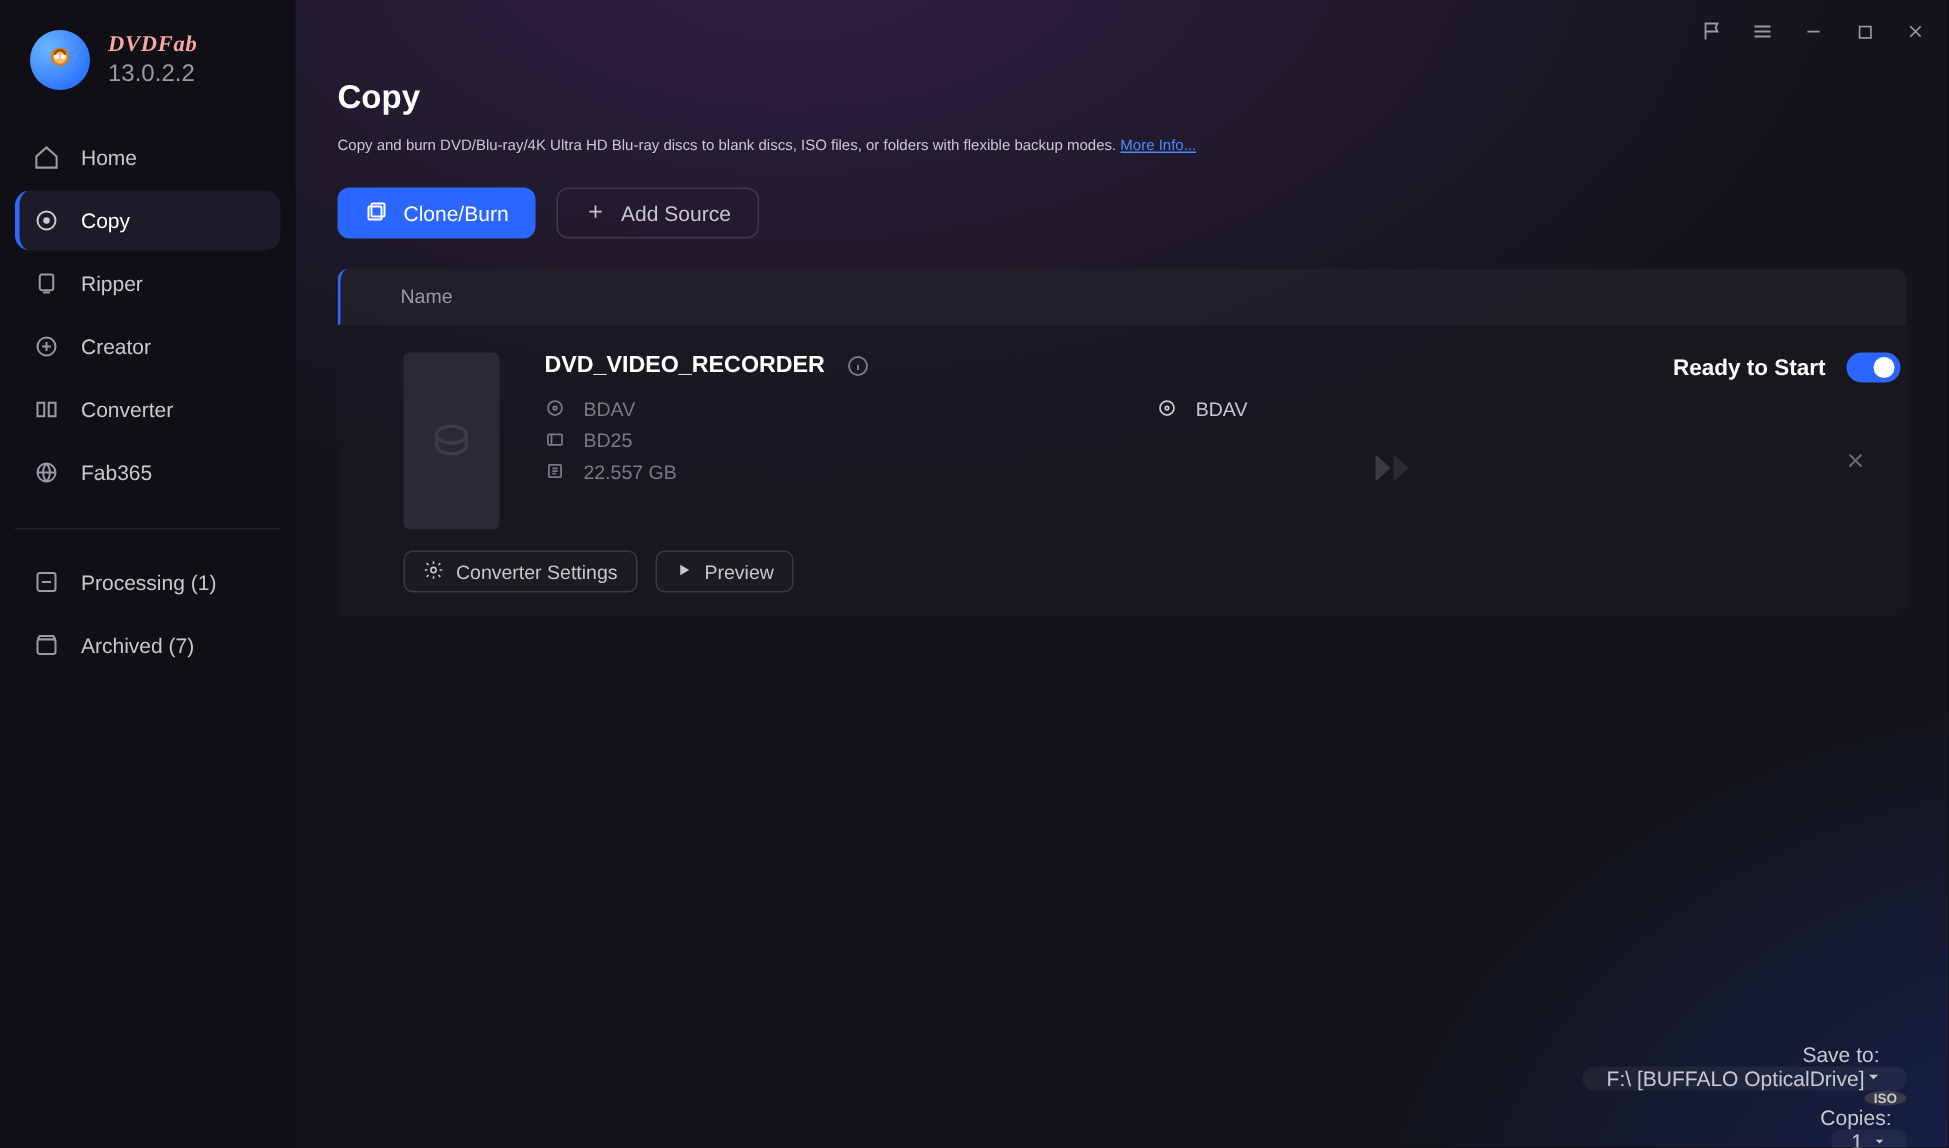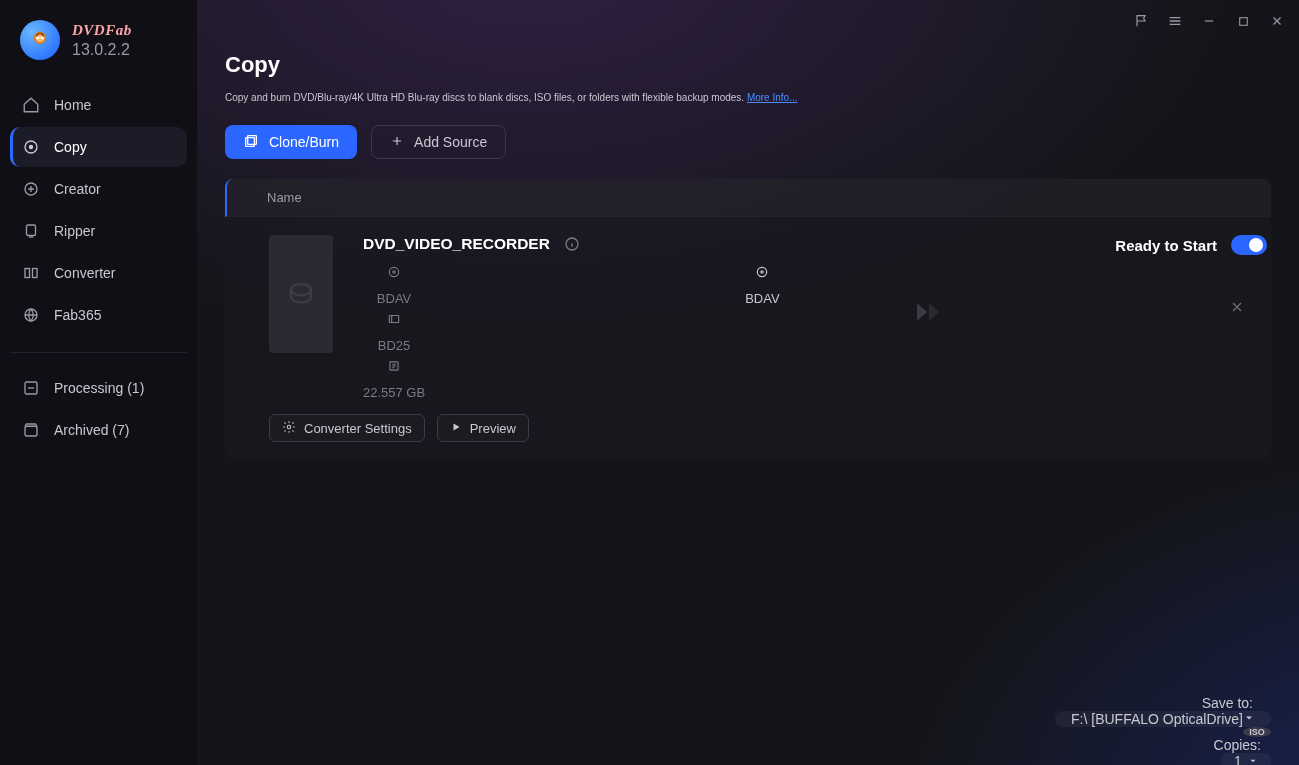--- a/index.html
+++ b/index.html
@@ -111,21 +111,21 @@
 .row-right-top { position:absolute; right: 4px; top: 18px; display:flex; align-items:center; gap:14px; }
 .ready-text { font-size: 15px; font-weight:700; color:#fff; }
 .toggle {
   width: 36px; height: 20px; background:#2a66ff; border-radius: 20px;
   position:relative; cursor:pointer;
 }
 .toggle::after { content:''; position:absolute; width:14px; height:14px; background:#fff; border-radius:50%; top:3px; right:4px; }
 
 .meta-grid { display:flex; gap: 320px; }
 .meta-col { display:flex; flex-direction:column; gap:6px; }
-.meta-line { display:flex; align-items:center; gap:12px; font-size:13px; color:#7a7a85;flex-direction:column; }
+.meta-line { display:flex; gap:12px; font-size:13px; color:#7a7a85; }
 .meta-line svg { width:14px; height:14px; }
 .arrow-mid {
   position:absolute; left: 690px; top: 84px;
   color:#4a4a52;
 }
 .row-close {
   position:absolute; right: 24px; top: 82px;
   width:18px; height:18px; color:#6a6a72; cursor:pointer;
 }
 
@@ -193,34 +193,34 @@
       <svg width="18" height="18" viewBox="0 0 24 24" fill="none" stroke="currentColor" stroke-width="1.8">
           <circle cx="12" cy="12" r="8"></circle>
           <circle cx="12" cy="12" r="2" fill="currentColor"></circle>
         </svg>
     </span>
     <span>Copy</span>
   </div>
   <div class="nav-item">
     <span class="nav-icon">
       <svg width="18" height="18" viewBox="0 0 24 24" fill="none" stroke="currentColor" stroke-width="1.8">
+          <rect x="6" y="4" width="12" height="14" rx="2"></rect>
+          <path d="M9 20h6"></path>
+        </svg>
+    </span>
+    <span>Ripper</span>
+  </div>
+  <div class="nav-item">
+    <span class="nav-icon">
+      <svg width="18" height="18" viewBox="0 0 24 24" fill="none" stroke="currentColor" stroke-width="1.8">
           <circle cx="12" cy="12" r="8"></circle>
           <path d="M12 8v8M8 12h8"></path>
         </svg>
     </span>
     <span>Creator</span>
-  </div>
-  <div class="nav-item">
-    <span class="nav-icon">
-      <svg width="18" height="18" viewBox="0 0 24 24" fill="none" stroke="currentColor" stroke-width="1.8">
-          <rect x="6" y="4" width="12" height="14" rx="2"></rect>
-          <path d="M9 20h6"></path>
-        </svg>
-    </span>
-    <span>Ripper</span>
   </div>
   <div class="nav-item">
     <span class="nav-icon">
       <svg width="18" height="18" viewBox="0 0 24 24" fill="none" stroke="currentColor" stroke-width="1.8">
           <rect x="4" y="6" width="6" height="12"></rect>
           <rect x="14" y="6" width="6" height="12"></rect>
         </svg>
     </span>
     <span>Converter</span>
   </div>

